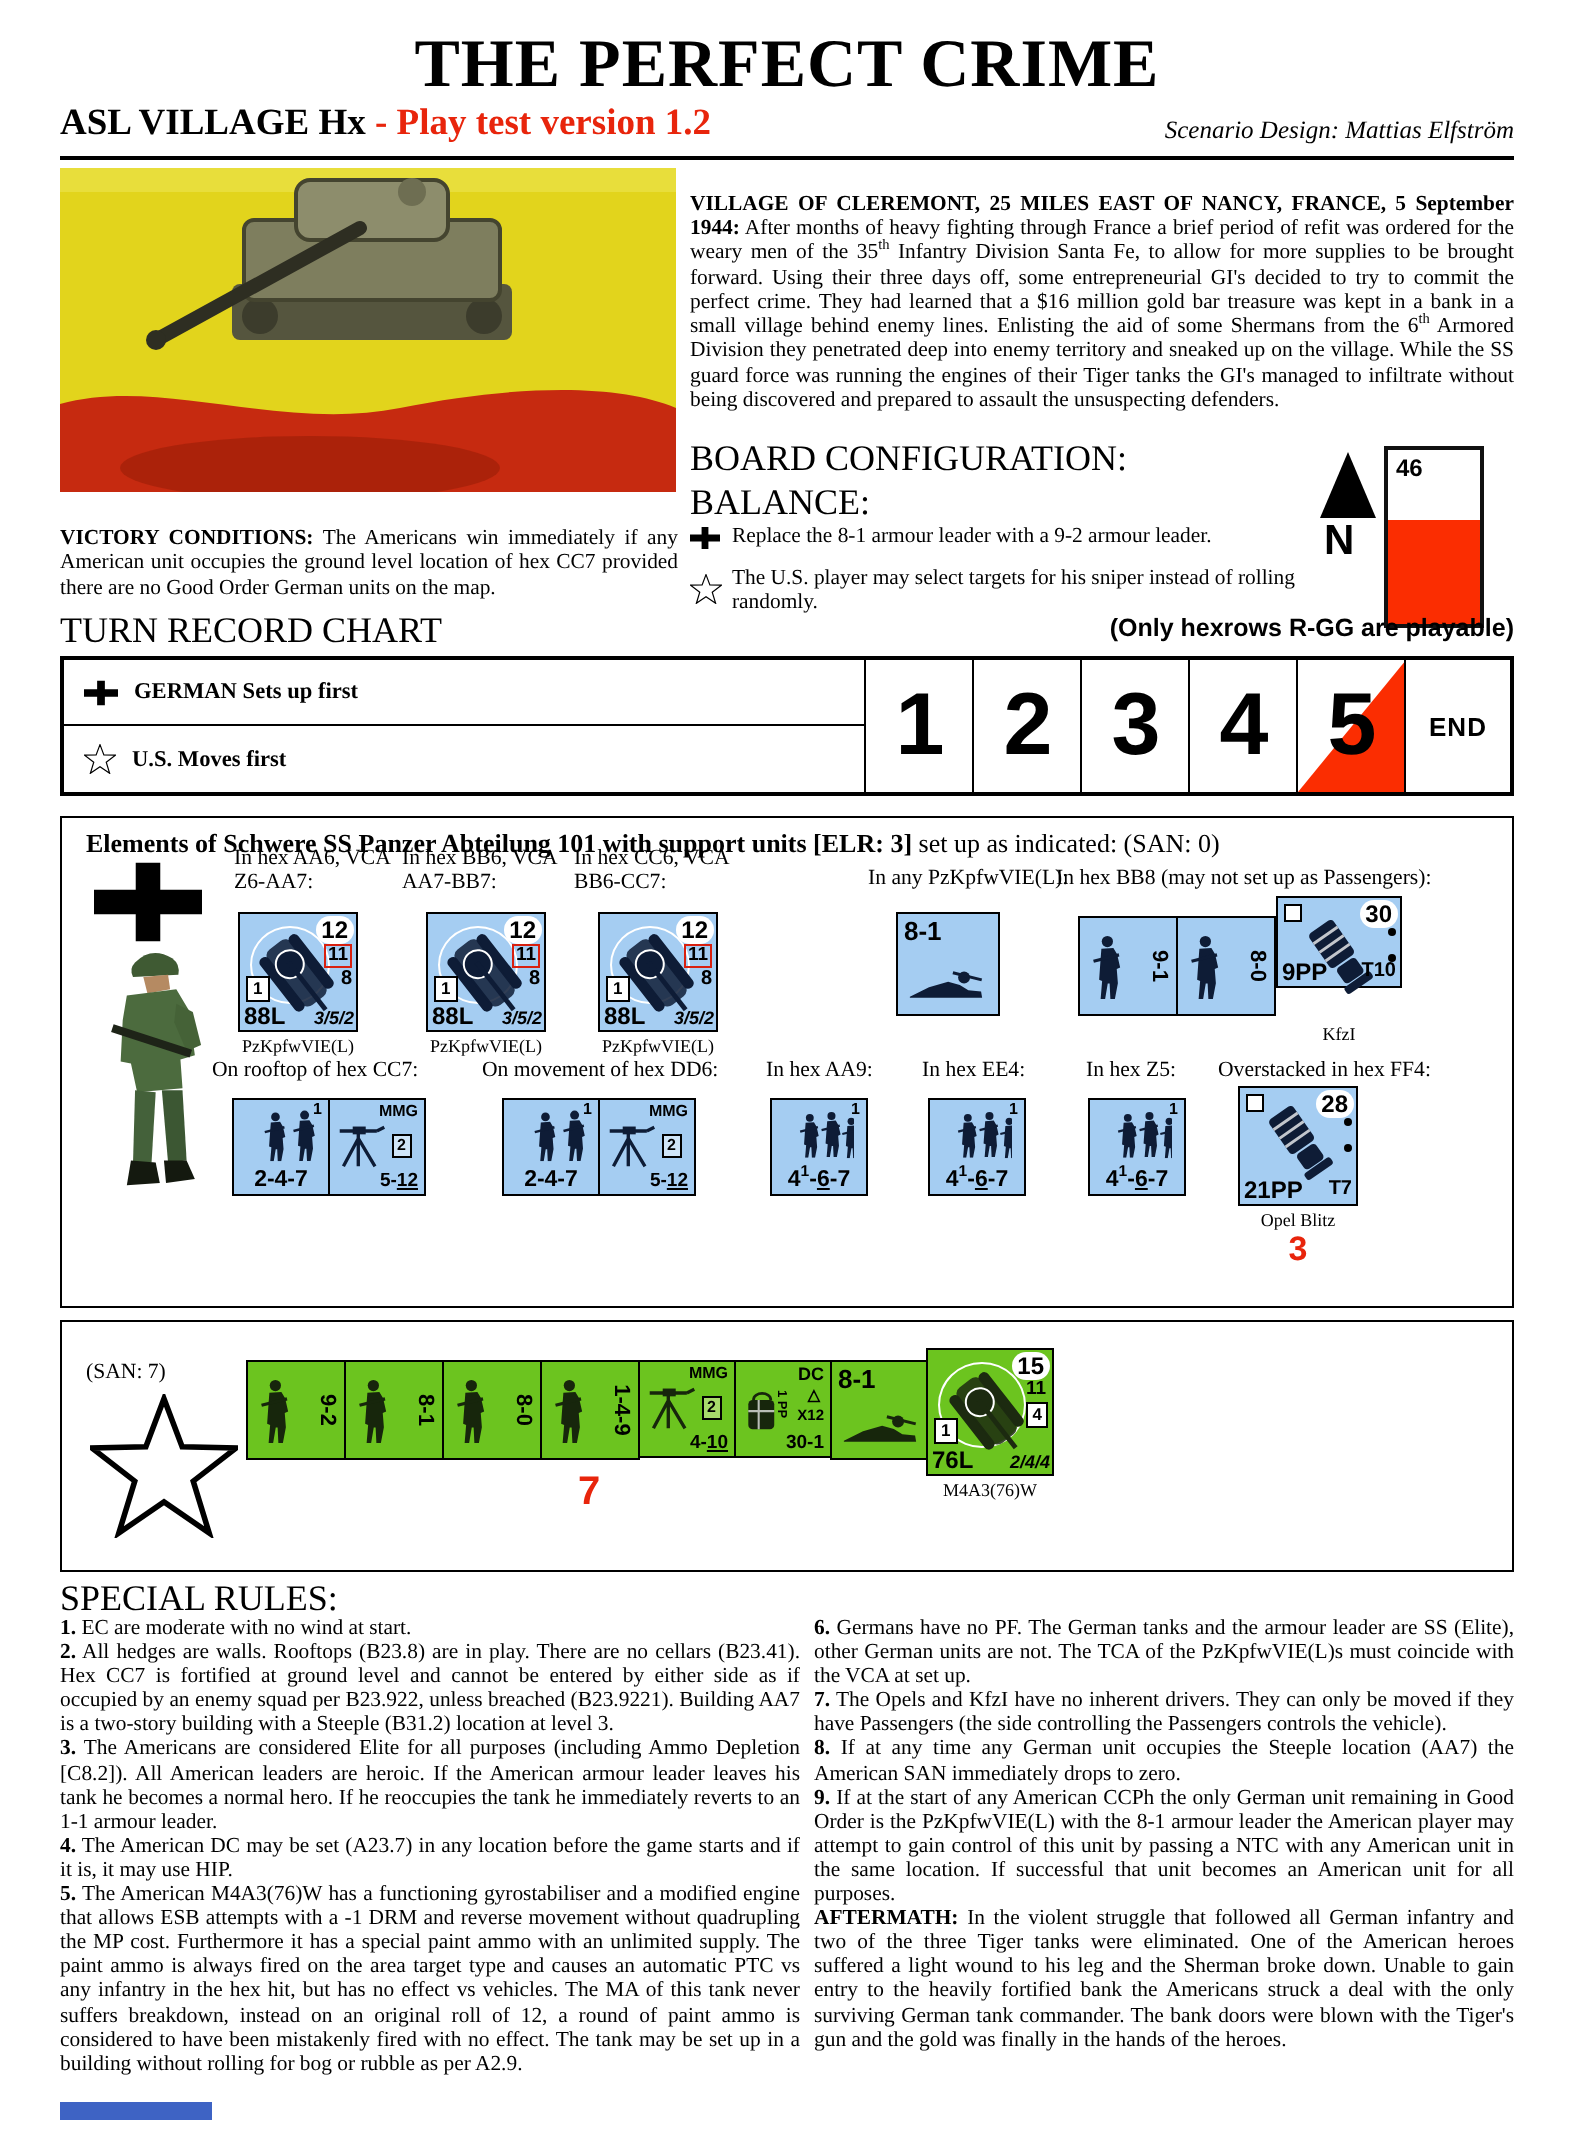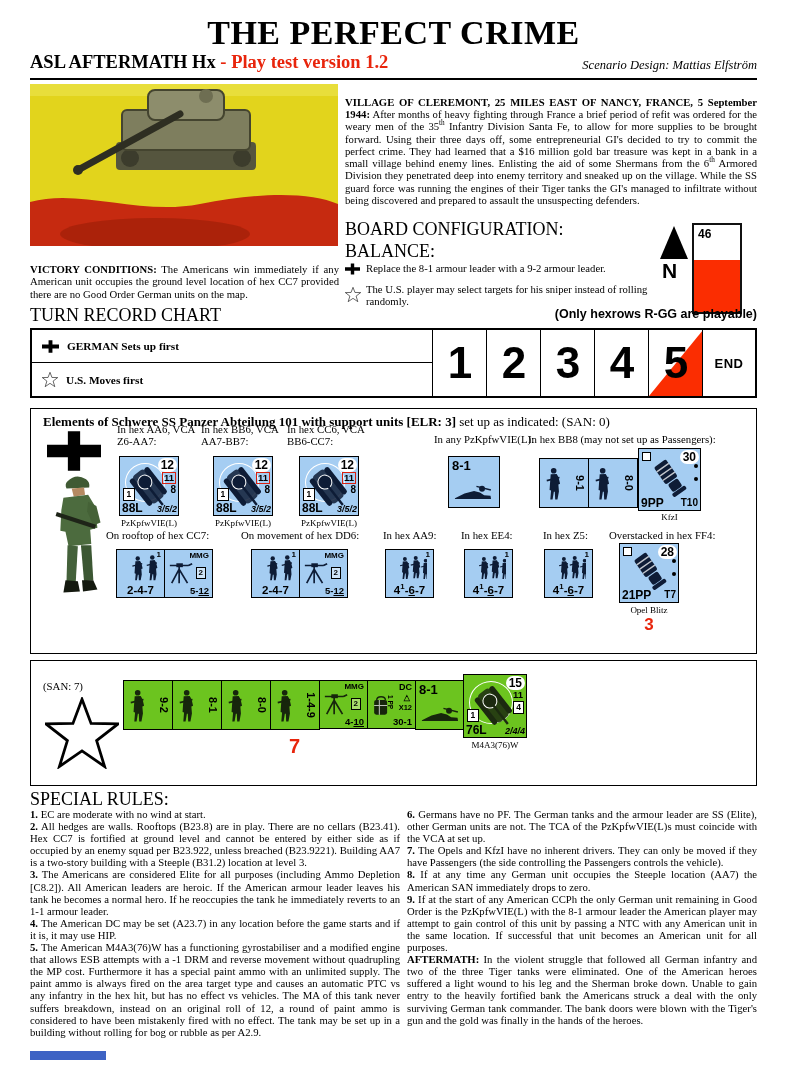--- a/index.html
+++ b/index.html
@@ -63,21 +63,21 @@
   .cname{position:absolute;font-size:9px;text-align:center}
   .redcount{position:absolute;color:#E8250C;font-family:"Liberation Sans",sans-serif;font-weight:700;text-align:center}
   .obcross{position:absolute;left:16px;top:22px;width:54px;height:40px}
   .obsoldier{position:absolute;left:4px;top:64px;width:96px;height:134px}
   .obstar{position:absolute;left:14px;top:36px;width:74px;height:72px}
 
   
   .ctr{position:absolute;box-sizing:border-box;border:1px solid #000;font-family:"Liberation Sans",sans-serif}
   .blue{background:#A5CDF2}
   .green{background:#6CC41F}
-  .c64{width:64px;height:64px}.c63{width:63px;height:63px}.c60{width:60px;height:60px}
+  .c64{width:64px;height:64px}.c63{width:63px;height:46px}.c60{width:60px;height:60px}
   .c52{width:52px;height:52px}.c50{width:50px;height:50px}.c49{width:49px;height:49px}
   .ctr span{position:absolute;line-height:1;font-weight:700;color:#000}
   .ring::before{content:"";position:absolute;left:5px;top:6px;right:13px;bottom:13px;border:1.6px solid #fff;border-radius:50%}
   .pill{top:1px;right:1px;font-size:12px;background:#fff;border-radius:8px;padding:1px 3px}
   .redtx{top:15px;right:2px;font-size:9.5px;color:#D8200F;border:1px solid #D8200F;padding:0 1px}
   .redtx2{top:15px;right:3px;font-size:9.5px;color:#E8250C}
   .side8{top:28px;right:2px;font-size:10px}
   .bx4{top:26px;right:2px;font-size:8.5px;border:1px solid #000;background:#fff;padding:1px 2px}
   .szbox{left:3px;top:31px;font-size:8.5px;border:1px solid #000;background:#fff;padding:1px 2.5px}
   .gun{left:2px;bottom:1px;font-size:12px}
@@ -172,21 +172,21 @@
     <symbol id="sym-star" viewBox="0 0 40 38">
       <polygon points="20,0.8 24.9,13.8 39.5,14.1 27.9,23.1 32.2,37.1 20,28.7 7.8,37.1 12.1,23.1 0.5,14.1 15.1,13.8" fill="#fff" stroke="#000" stroke-width="1.5"></polygon>
     </symbol>
   </defs>
 </svg>
 
 <div class="page">
 
   <div class="abs title">THE PERFECT CRIME</div>
   <div class="abs scenrow">
-    <span class="scenid">ASL AFTERMATH Hx </span><span class="scenver">- Play test version 1.2</span>
+    <span class="scenid">ASL VILLAGE Hx </span><span class="scenver">- Play test version 1.2</span>
     <span class="designer">Scenario Design: Mattias Elfström</span>
   </div>
   <div class="abs hdrule"></div>
 
   <div class="abs artbox">
     <svg width="308" height="162" viewBox="0 0 308 162">
       <rect width="308" height="162" fill="#E2D41C"></rect>
       <rect x="0" y="0" width="308" height="12" fill="#EDE75A" opacity=".5"></rect>
       <rect x="86" y="58" width="140" height="28" rx="4" fill="#55553E"></rect>
       <circle cx="100" cy="74" r="9" fill="#3C3C2C"></circle>

